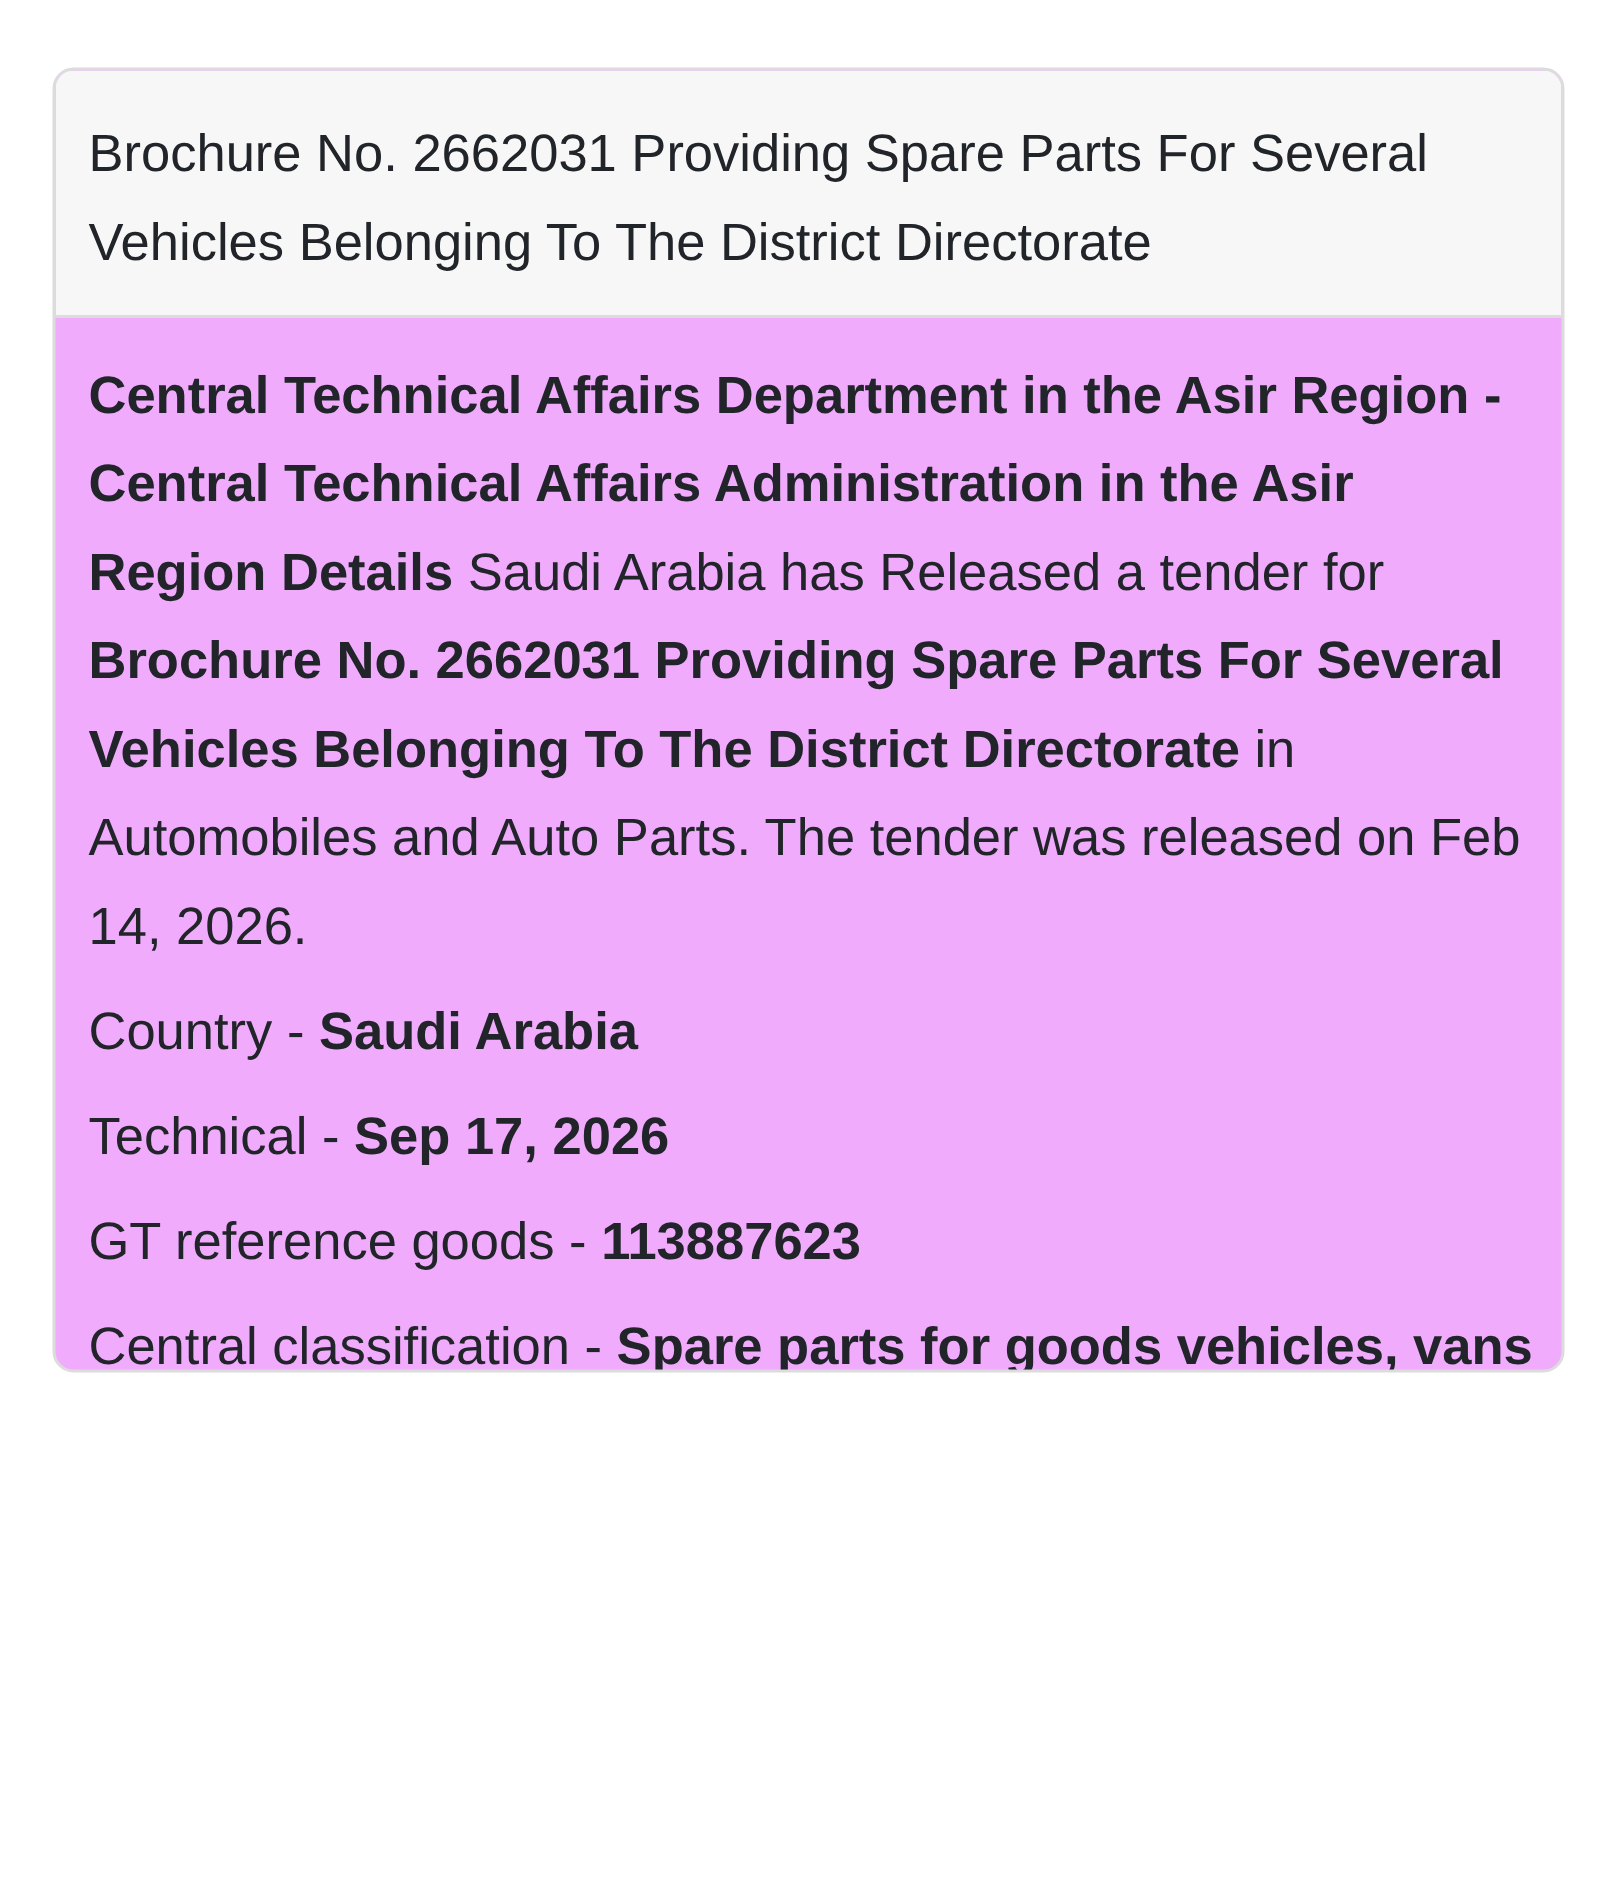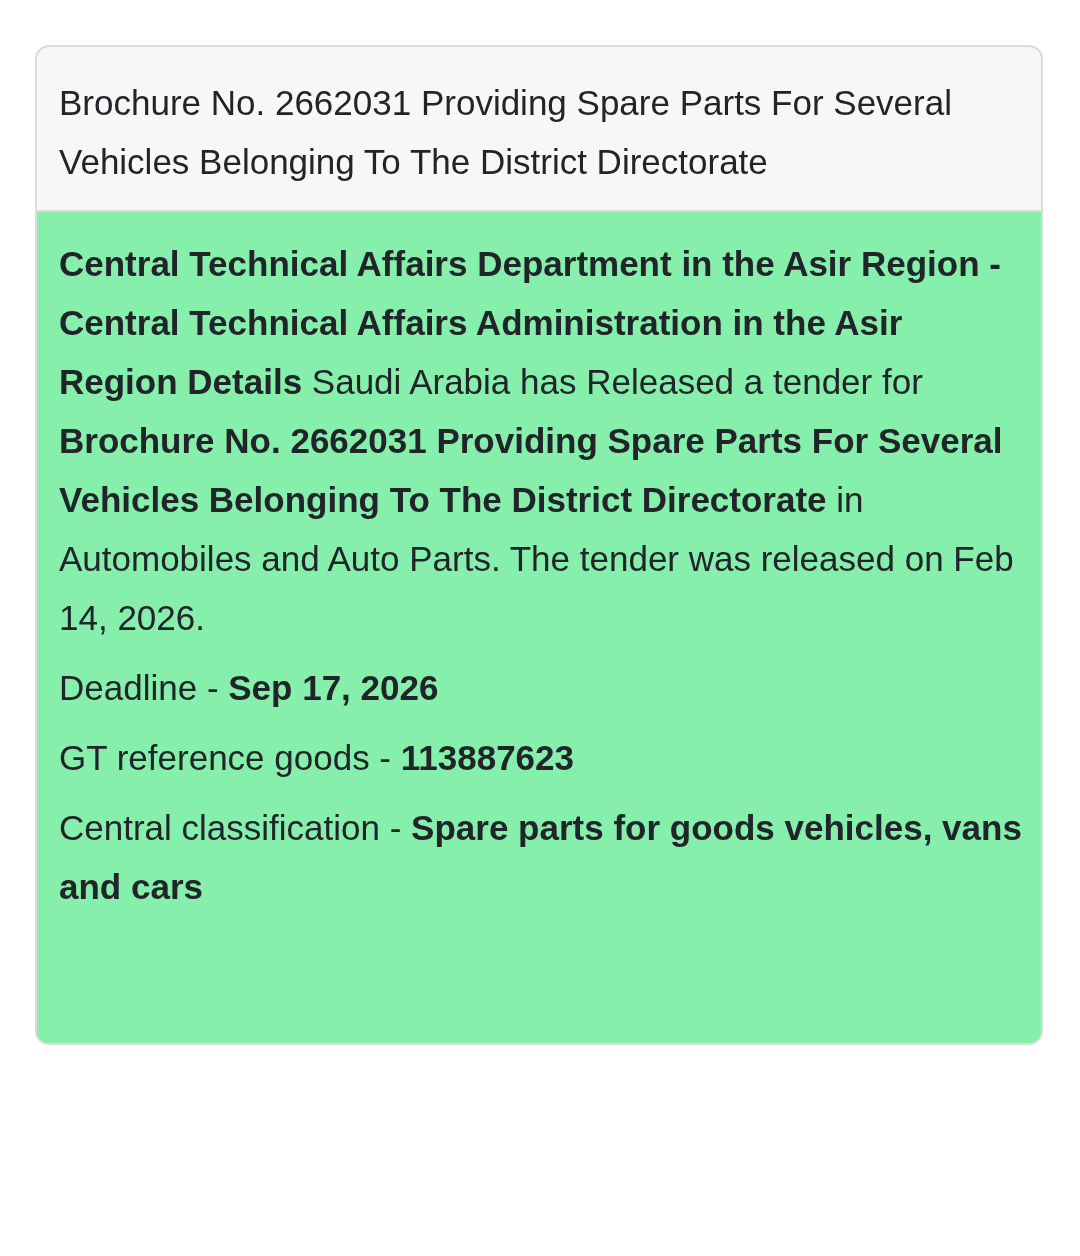--- a/index.html
+++ b/index.html
@@ -1,28 +1,29 @@
 <!DOCTYPE html>
 <html><head>
 <meta charset="utf-8">
 <style>
   html, body { margin: 0; padding: 0; background: #ffffff; }
   body { width: 1080px; height: 1256px; position: relative; font-family: "Liberation Sans", sans-serif; color: #212529; }
-  .card { position: absolute; left: 35px; top: 45px; width: 1008px; height: 1000px; border: 2px solid #dcdcdc; border-radius: 14px; overflow: hidden; background: #86efac; box-sizing: border-box; }
+  .card { position: absolute; left: 35px; top: 45px; width: 1008px; height: 870px; border: 2px solid #dcdcdc; border-radius: 14px; overflow: hidden; background: #f0abfc; box-sizing: border-box; }
   .card-header { background: #f7f7f7; border-bottom: 2px solid #dcdcdc; height: 165px; box-sizing: border-box; padding: 26px 22px 0 22px; font-size: 35px; line-height: 59px; color: #212529; }
   .card-body { padding: 22px 12px 0 22px; font-size: 35px; line-height: 59px; }
   .desc { margin: 0 0 11px 0; font-weight: bold; }
   .desc .norm { font-weight: normal; }
   .row { margin: 0 0 11px 0; }
   .row b { font-weight: bold; }
 </style>
 </head>
 <body>
 
 <div class="card">
   <div class="card-header">Brochure No. 2662031 Providing Spare Parts For Several Vehicles Belonging To The District Directorate</div>
   <div class="card-body">
     <p class="desc"><span>Central Technical Affairs Department in the Asir Region - Central Technical Affairs Administration in the Asir Region Details</span><span class="norm"> Saudi Arabia has Released a tender for </span><span>Brochure No. 2662031 Providing Spare Parts For Several Vehicles Belonging To The District Directorate</span><span class="norm"> in Automobiles and Auto Parts. The tender was released on Feb 14, 2026.</span></p>
-    <div class="row"><span>Deadline - </span><b>Sep 17, 2026</b></div>
+    <div class="row"><span>Country - </span><b>Saudi Arabia</b></div>
+    <div class="row"><span>Technical - </span><b>Sep 17, 2026</b></div>
     <div class="row"><span>GT reference goods - </span><b>113887623</b></div>
     <div class="row"><span>Central classification - </span><b>Spare parts for goods vehicles, vans and cars</b></div>
   </div>
 </div>
 
 </body></html>

